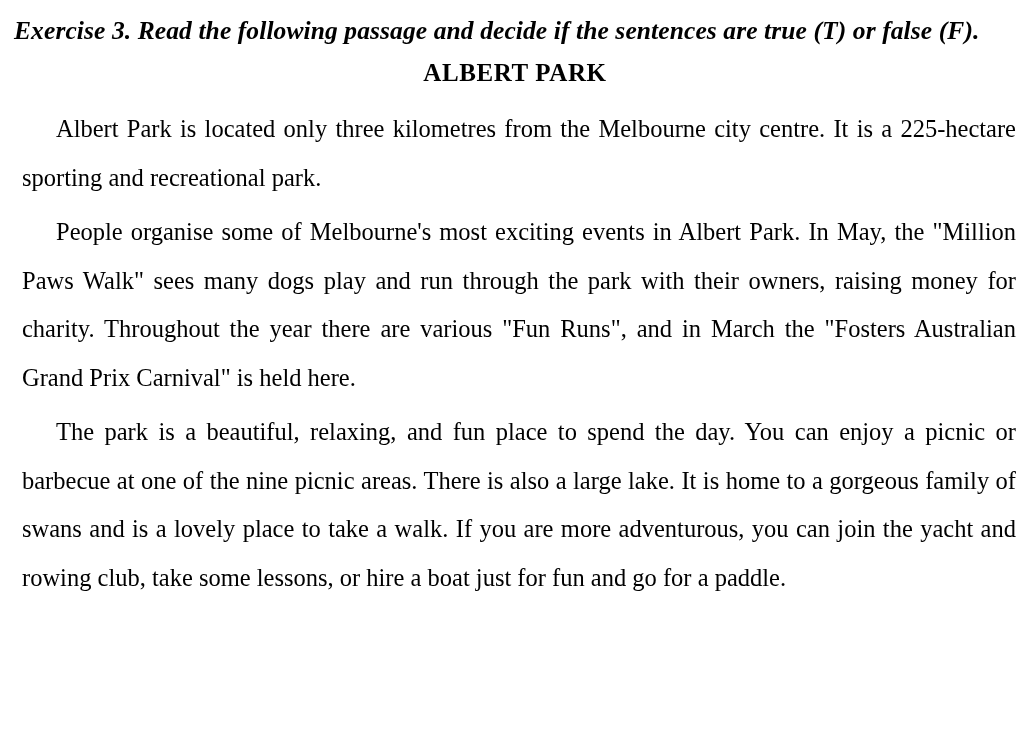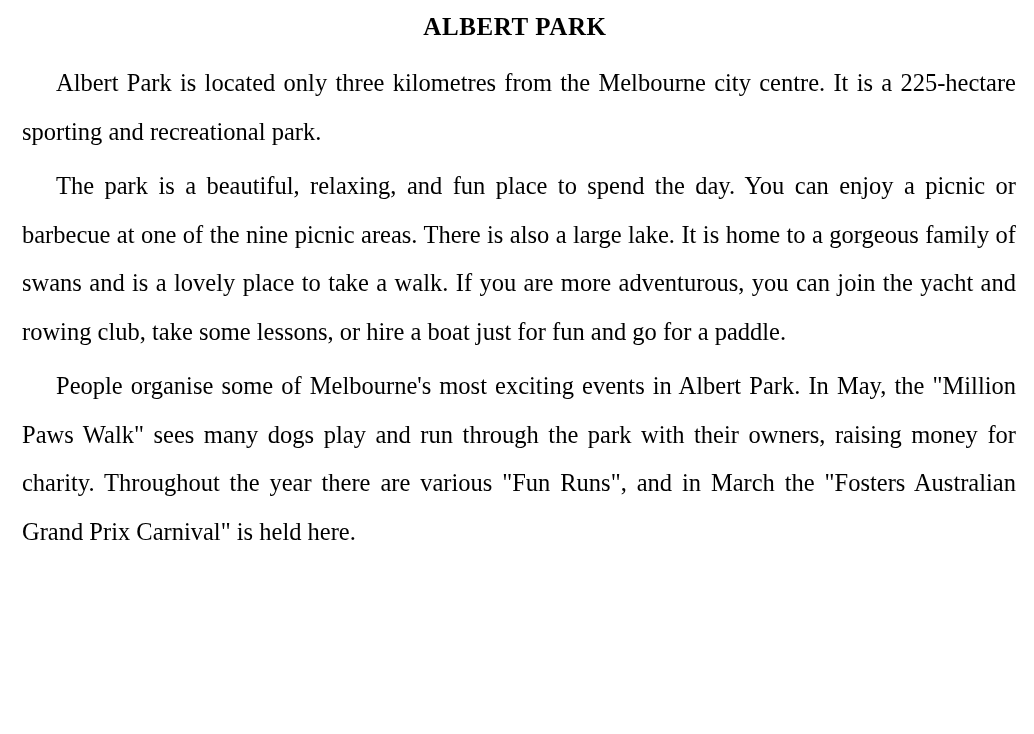--- a/index.html
+++ b/index.html
@@ -47,22 +47,23 @@
   }
   .para:last-child {
     margin-bottom: 0;
   }
 </style>
 </head>
 <body>
 
 <div class="page">
 
+  <p class="exercise-heading">Exercise 3. Read the following passage and decide if the sentences are true (T) or false (F).</p>
 
   <h2 class="passage-title">ALBERT PARK</h2>
 
   <p class="para">Albert Park is located only three kilometres from the Melbourne city centre. It is a 225-hectare sporting and recreational park.</p>
 
+  <p class="para">People organise some of Melbourne's most exciting events in Albert Park. In May, the "Million Paws Walk" sees many dogs play and run through the park with their owners, raising money for charity. Throughout the year there are various "Fun Runs", and in March the "Fosters Australian Grand Prix Carnival" is held here.</p>
+
   <p class="para">The park is a beautiful, relaxing, and fun place to spend the day. You can enjoy a picnic or barbecue at one of the nine picnic areas. There is also a large lake. It is home to a gorgeous family of swans and is a lovely place to take a walk. If you are more adventurous, you can join the yacht and rowing club, take some lessons, or hire a boat just for fun and go for a paddle.</p>
-
-  <p class="para">People organise some of Melbourne's most exciting events in Albert Park. In May, the "Million Paws Walk" sees many dogs play and run through the park with their owners, raising money for charity. Throughout the year there are various "Fun Runs", and in March the "Fosters Australian Grand Prix Carnival" is held here.</p>
 
 </div>
 
 </body></html>

